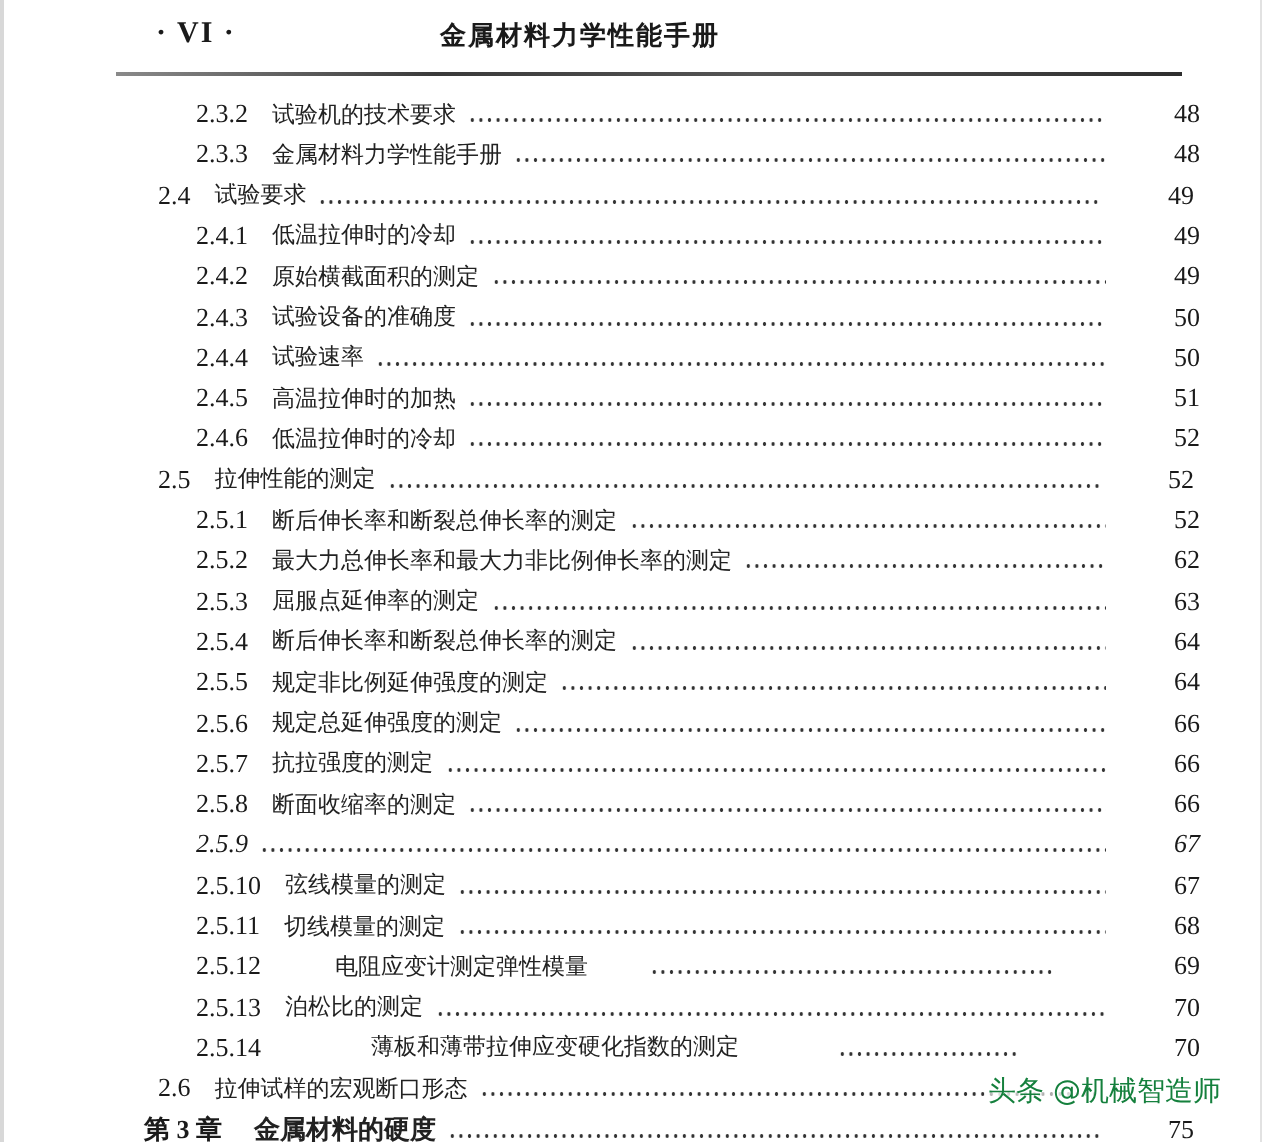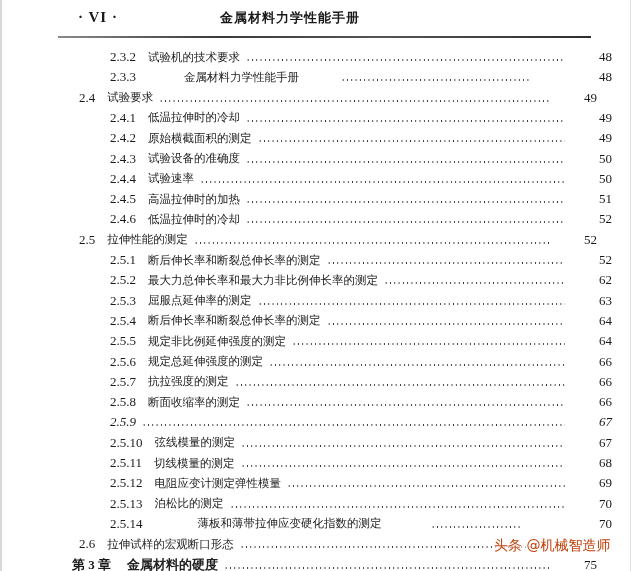--- a/index.html
+++ b/index.html
@@ -37,28 +37,28 @@
       font-family: "DejaVu Sans", sans-serif; font-size: 11.5px; margin-left: 12px; color: #222;
     }
     .leader {
       flex: 1; margin: 0 6px; height: 2px; align-self: center; margin-top: 6px;
       background-image: radial-gradient(circle, #333 0.8px, transparent 1px);
       background-size: 4.3px 2px; background-repeat: repeat-x;
     }
     .page {
       font-family: "Liberation Serif", serif; font-size: 13px; width: 16px; text-align: left; margin-left: 28px;
     }
-    .lvl3 { left: 110px; width: 505px; }
+    .lvl3 { left: 98px; width: 505px; }
     .lvl2 { left: 79px; width: 521px; }
     .lvl1 { left: 72px; width: 528px; }
     .lvl1 .num, .lvl1 .title { font-weight: bold; font-size: 13px; }
     .lvl1 .title { margin-left: 16px; font-family: "DejaVu Sans", sans-serif; }
     .watermark {
       position: absolute; left: 492px; top: 537px;
-      font-family: "DejaVu Sans", sans-serif; font-size: 14px; color: #c2410c;
+      font-family: "DejaVu Sans", sans-serif; font-size: 14px; color: #15803d;
       text-shadow: 0 0 2px #fff, 0 0 3px #fff;
       background: rgba(255,255,255,0.55); padding: 0 2px;
     }
   </style>
 </head>
 <body>
 
 <div class="frame-left"></div>
 <div class="frame-right"></div>
 
@@ -68,21 +68,21 @@
 </div>
 <div class="header-rule"></div>
 
 <div class="toc" id="toc">
     <div class="toc-row lvl3" style="top: 0px;">
       <span class="num">2.3.2</span>
       <span class="title">试验机的技术要求</span>
       <span class="leader"></span>
       <span class="page">48</span>
     </div>
-    <div class="toc-row lvl3" style="top: 20.3px; gap: 36px;">
+    <div class="toc-row lvl3" style="top: 20.3px;">
       <span class="num">2.3.3</span>
       <span class="title">金属材料力学性能手册</span>
       <span class="leader"></span>
       <span class="page">48</span>
     </div>
     <div class="toc-row lvl2" style="top: 40.6px;">
       <span class="num">2.4</span>
       <span class="title">试验要求</span>
       <span class="leader"></span>
       <span class="page">49</span>
@@ -187,21 +187,21 @@
       <span class="title">弦线模量的测定</span>
       <span class="leader"></span>
       <span class="page">67</span>
     </div>
     <div class="toc-row lvl3" style="top: 406px;">
       <span class="num">2.5.11</span>
       <span class="title">切线模量的测定</span>
       <span class="leader"></span>
       <span class="page">68</span>
     </div>
-    <div class="toc-row lvl3" style="top: 426.3px;">
+    <div class="toc-row lvl3" style="top: 426.3px; gap: 25px;">
       <span class="num">2.5.12</span>
       <span class="title">电阻应变计测定弹性模量</span>
       <span class="leader"></span>
       <span class="page">69</span>
     </div>
     <div class="toc-row lvl3" style="top: 446.6px;">
       <span class="num">2.5.13</span>
       <span class="title">泊松比的测定</span>
       <span class="leader"></span>
       <span class="page">70</span>

